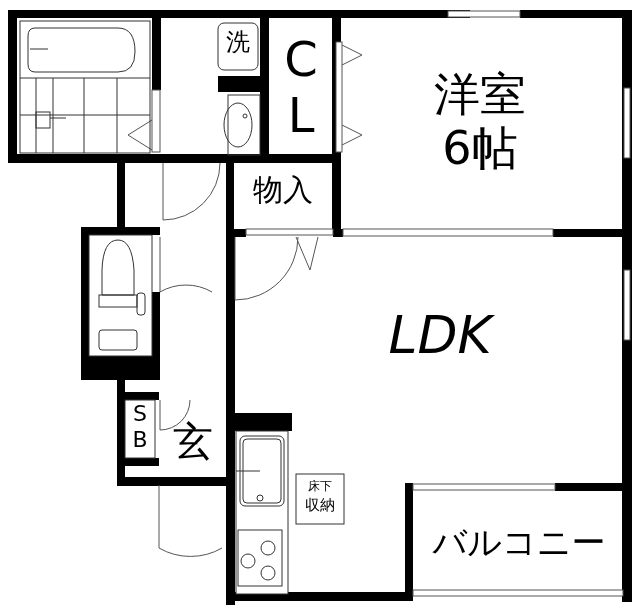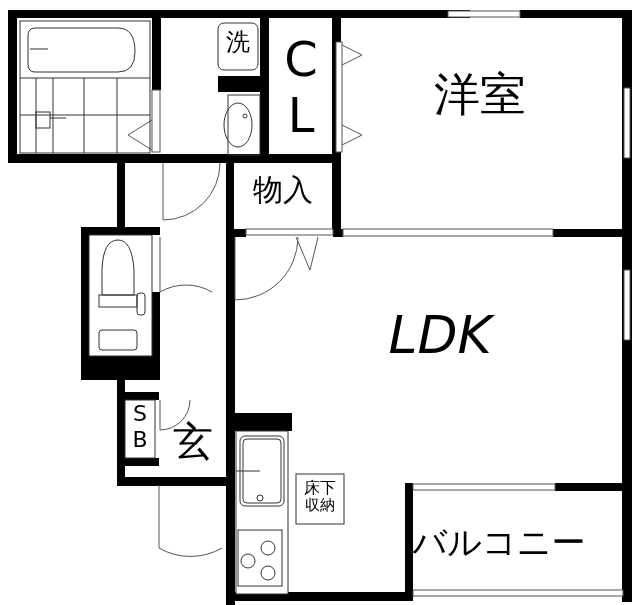--- a/index.html
+++ b/index.html
@@ -120,24 +120,25 @@
 
     <rect x="296" y="474" width="48" height="50" fill="#fff" stroke="#333"></rect>
   </svg>
 
   <div class="label" style="left:218px;top:30px;width:40px;font-size:24px;">洗</div>
   <div class="label" style="left:272px;top:34px;width:58px;font-size:48px;">C</div>
   <div class="label" style="left:272px;top:90px;width:58px;font-size:48px;">L</div>
   <div class="label" style="left:400px;top:70px;width:160px;font-size:46px;">洋室</div>
 
   <div class="label" style="left:236px;top:174px;width:94px;font-size:30px;">物入</div>
+  <div class="label" style="left:400px;top:124px;width:160px;font-size:46px;">6帖</div>
 
   <div class="label" style="left:340px;top:308px;width:200px;font-size:52px;font-style:italic;">LDK</div>
 
   <div class="label" style="left:125px;top:402px;width:30px;font-size:22px;">S</div>
   <div class="label" style="left:125px;top:428px;width:30px;font-size:22px;">B</div>
   <div class="label" style="left:163px;top:420px;width:60px;font-size:40px;">玄</div>
 
-  <div class="label" style="left:296px;top:480px;width:48px;font-size:16px;">床下</div>
+  <div class="label" style="left:296px;top:480px;width:48px;font-size:12px;">床下</div>
   <div class="label" style="left:296px;top:498px;width:48px;font-size:15px;font-family:Liberation Serif, serif;">収納</div>
 
-  <div class="label" style="left:396px;top:525px;width:206px;font-size:34px;">バルコニー</div>
+  <div class="label" style="left:416px;top:525px;width:206px;font-size:34px;">バルコニー</div>
 </div>
 
 </body></html>

